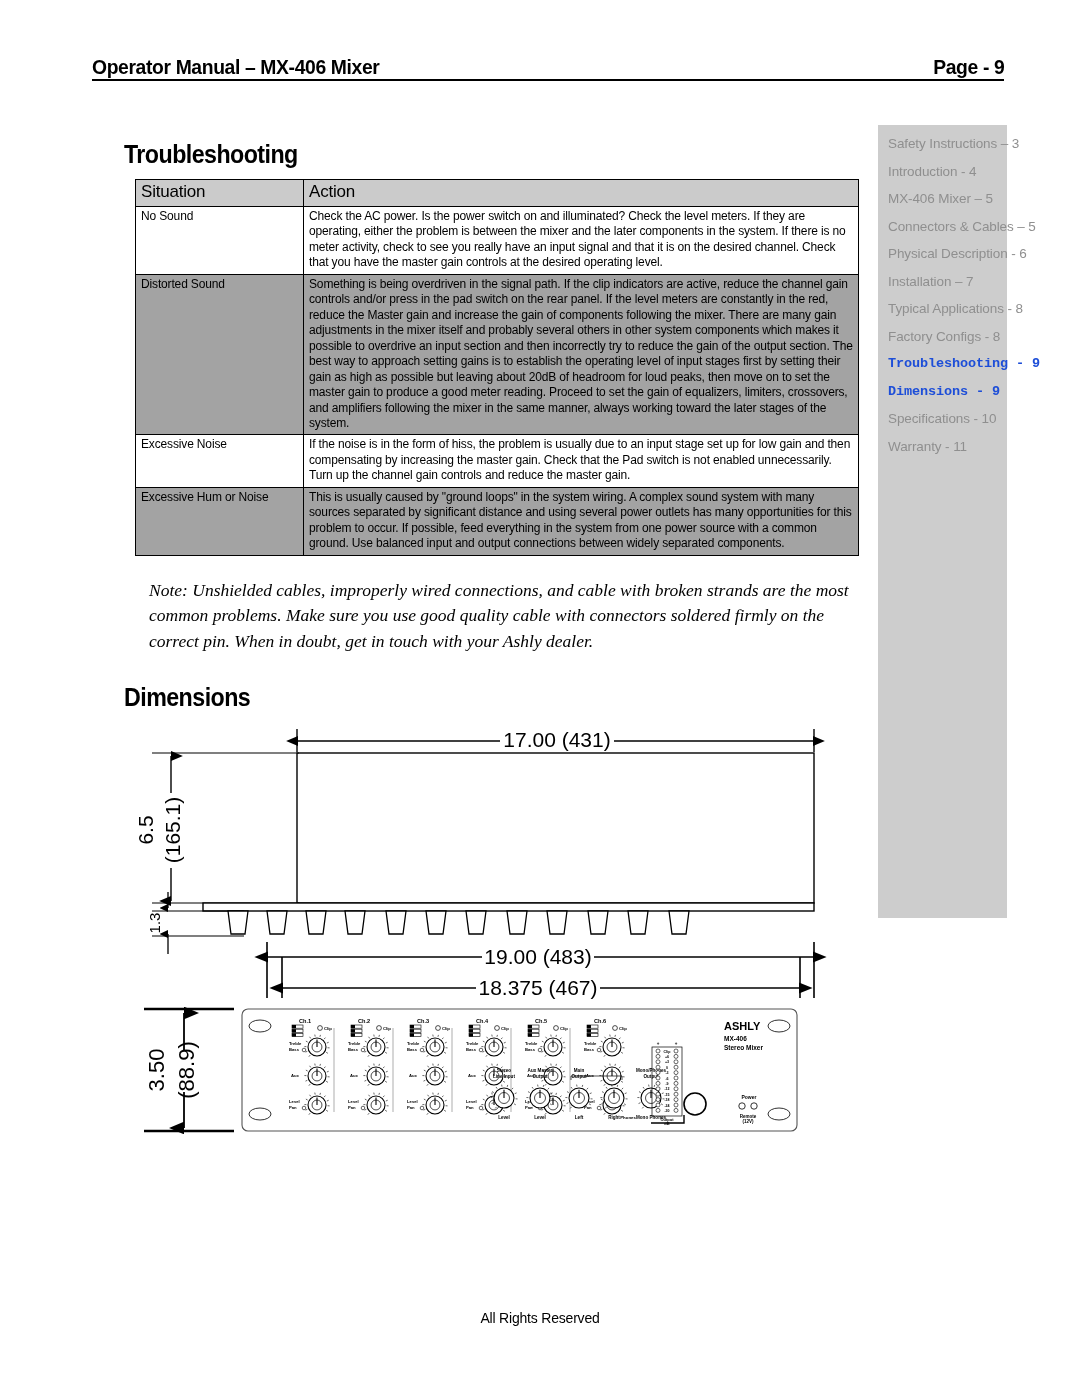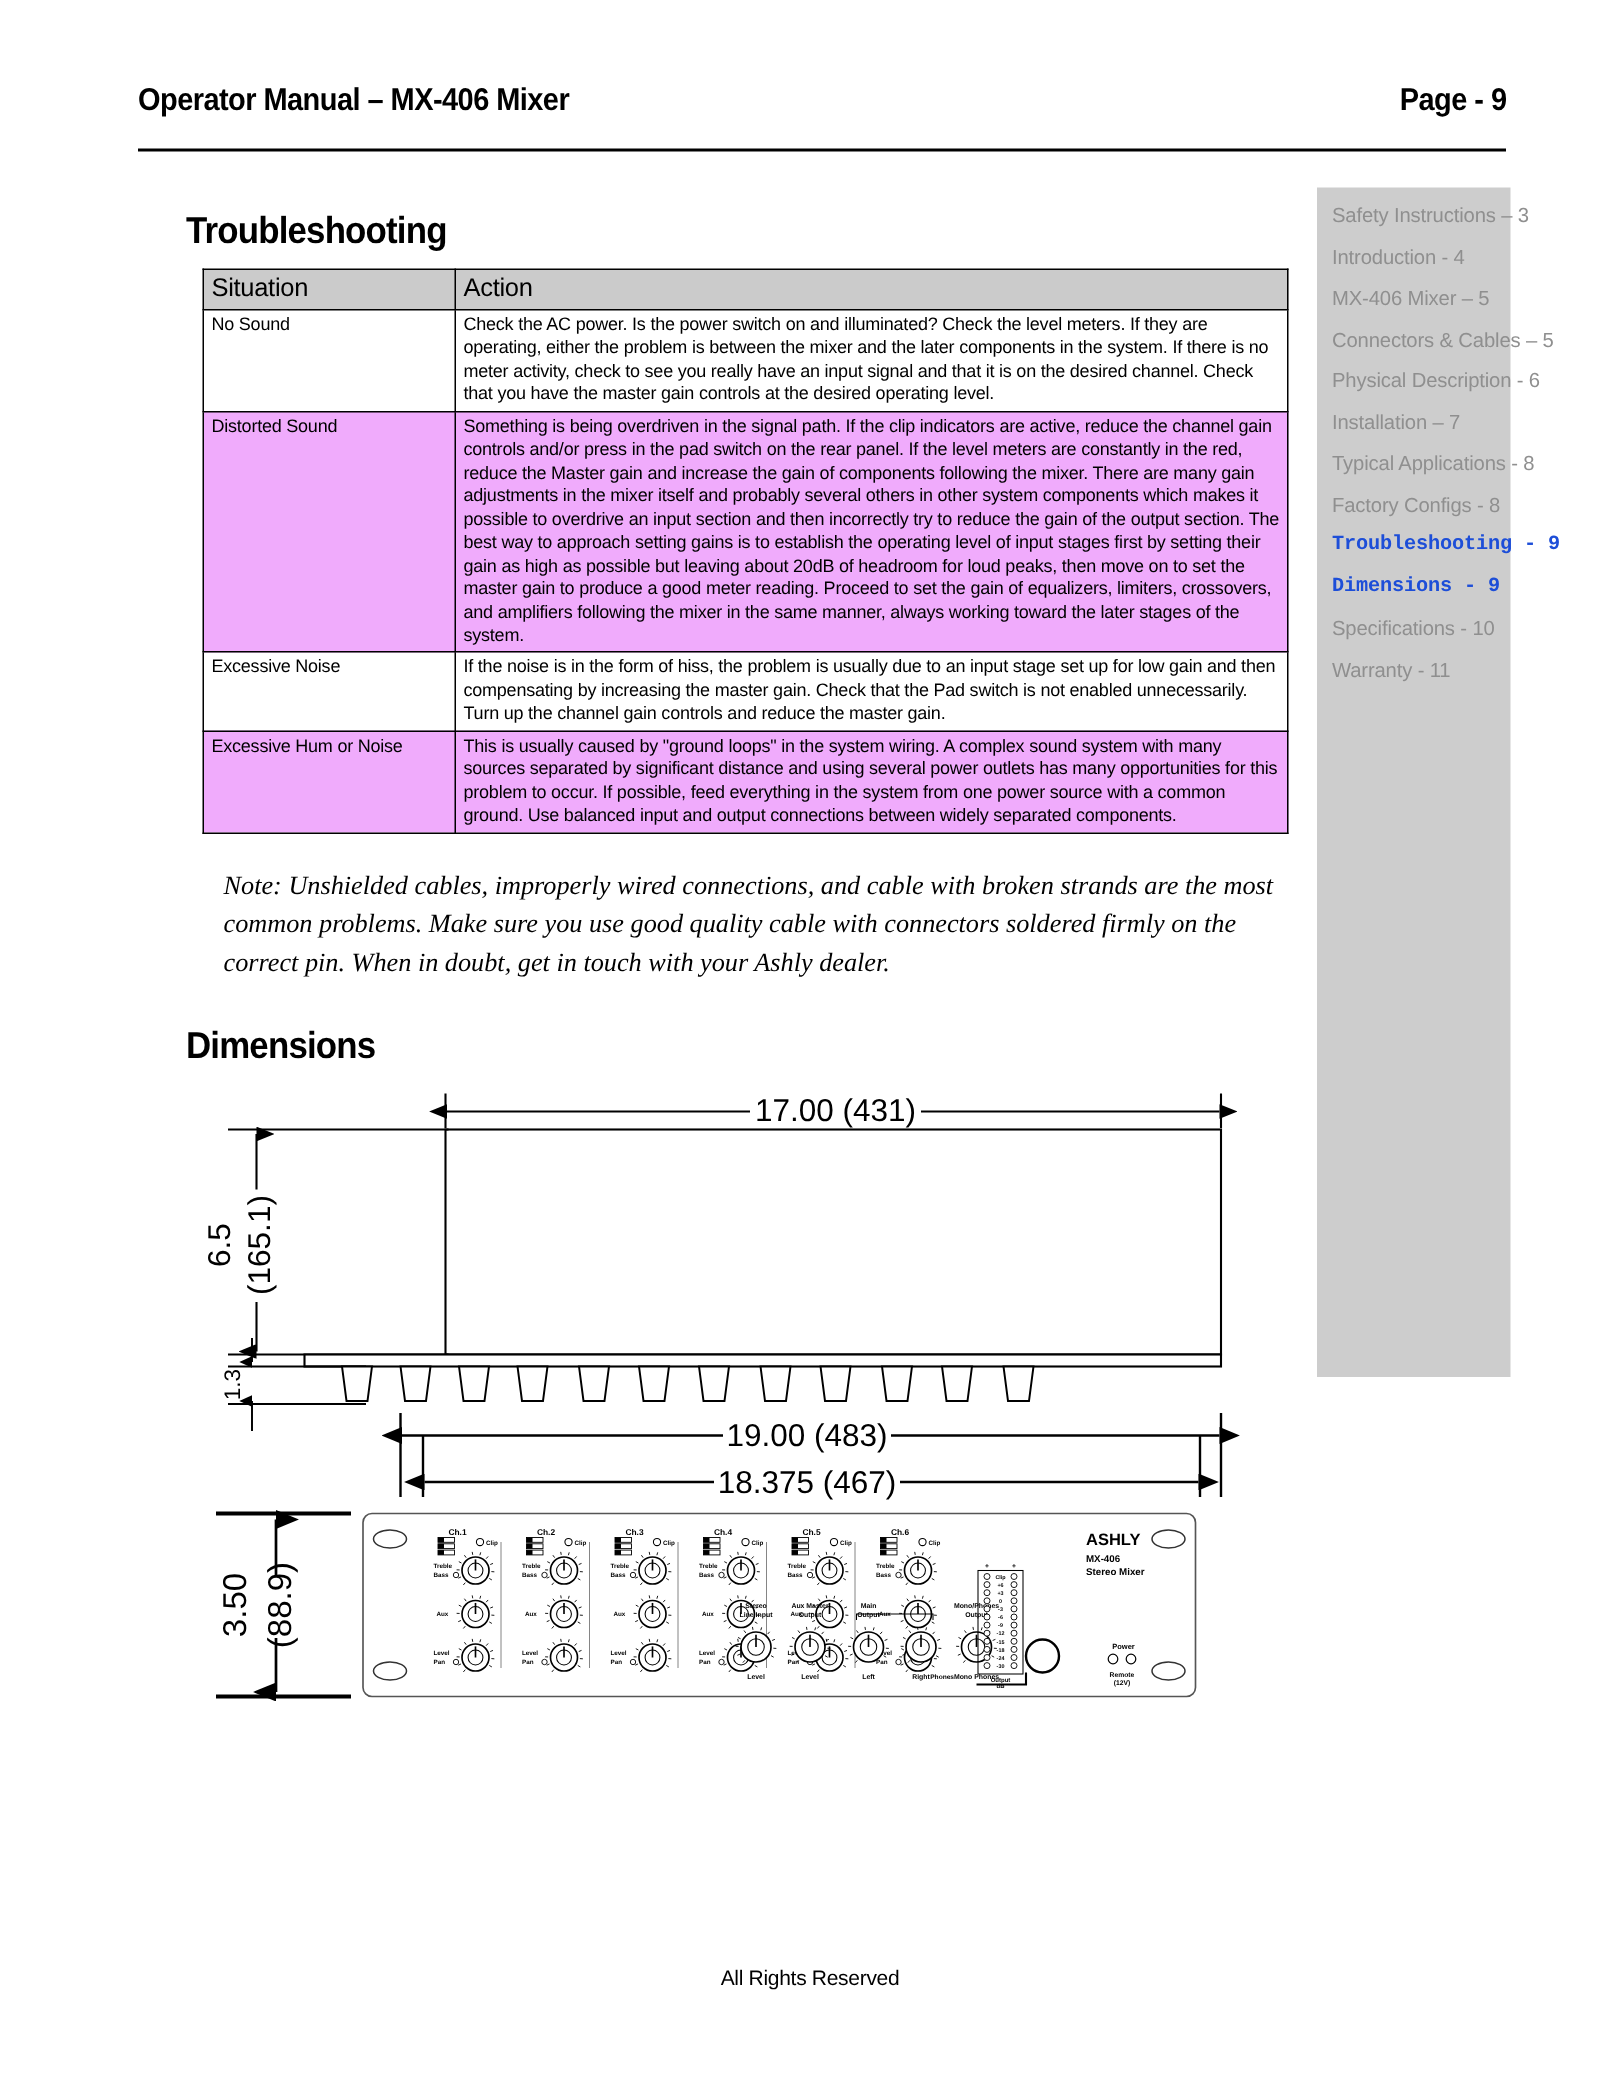--- a/index.html
+++ b/index.html
@@ -19,21 +19,21 @@
   
   .page-header {
     position: absolute;
     left: 92px;
     top: 55px;
     width: 912px;
     display: flex;
     justify-content: space-between;
     align-items: flex-end;
     border-bottom: 2px solid #000;
-    padding-bottom: 20px;
+    padding-bottom: 0;
   }
   .page-header .hdr-title {
     font-size: 21px;
     font-weight: 600;
     letter-spacing: -0.4px;
     transform: scaleX(0.92);
     transform-origin: left bottom;
   }
   .page-header .hdr-page {
     font-size: 21px;
@@ -106,21 +106,21 @@
   }
   table.ts-table th {
     background: #cbcbcb;
     font-size: 17px;
     font-weight: normal;
     text-align: left;
     padding: 1px 4px 3px 5px;
     letter-spacing: -0.2px;
   }
   table.ts-table tr.shaded td {
-    background: #f0abfc;
+    background: #a3a3a3;
     margin-left: 16px;
   }
   table.ts-table td.sit {
     white-space: nowrap;
   }
 
   
   .note-para {
     font-family: Liberation Serif, serif;
     font-style: italic;

